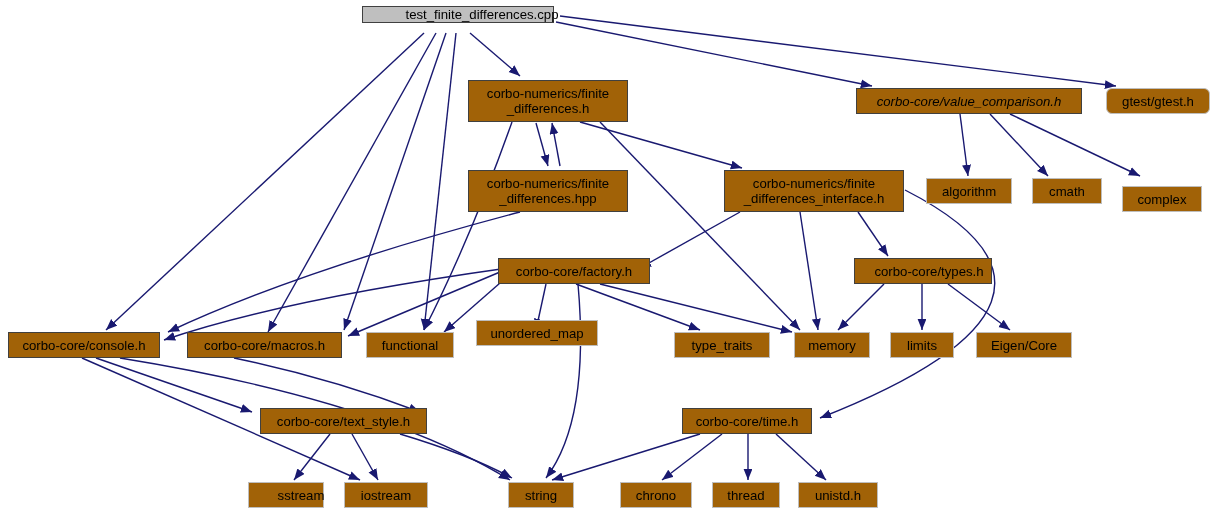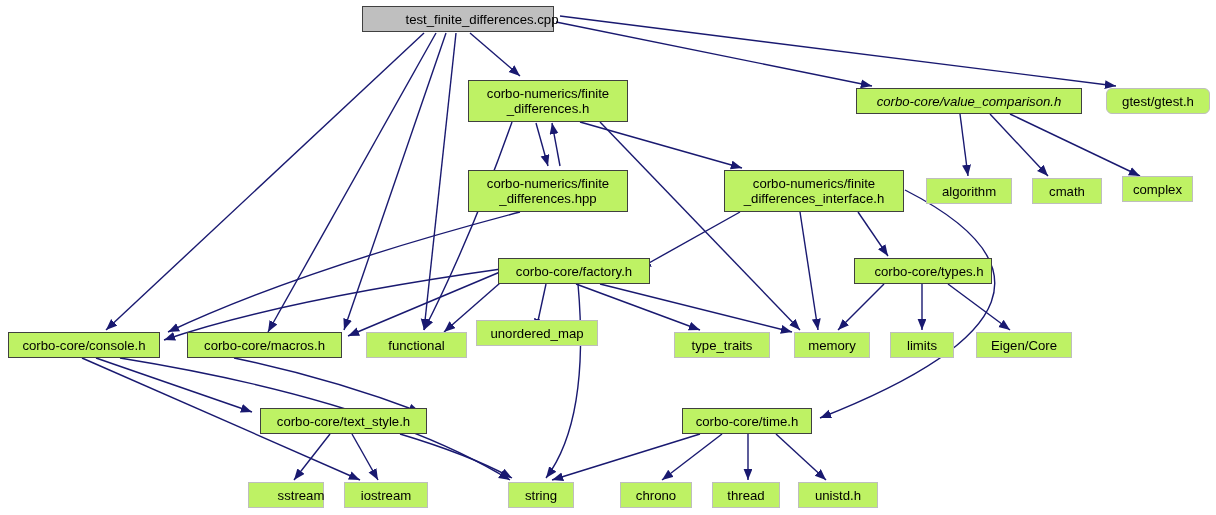--- a/index.html
+++ b/index.html
@@ -22,21 +22,21 @@
     width: 1216px;
     height: 515px;
   }
   .node {
     position: absolute;
     box-sizing: border-box;
     display: flex;
     align-items: center;
     justify-content: center;
     text-align: center;
-    background: #bef264;
+    background: #a16207;
     font-size: 13.2px;
     line-height: 15px;
     color: #000000;
     white-space: pre;
     letter-spacing: 0px;
   }
   .node.sys {
     border: 1px solid #bebebe;
   }
   .node.proj {
@@ -99,37 +99,37 @@
         <path d="M 352 434 L 378 480" marker-end="url(#arrow)"></path>
         <path d="M 400 434 Q 470 455 512 478" marker-end="url(#arrow)"></path>
         <path d="M 700 434 L 552 480" marker-end="url(#arrow)"></path>
         <path d="M 722 434 L 662 480" marker-end="url(#arrow)"></path>
         <path d="M 748 434 L 748 480" marker-end="url(#arrow)"></path>
         <path d="M 776 434 L 826 480" marker-end="url(#arrow)"></path>
         <path d="M 234 358 Q 330 378 420 412" marker-end="url(#arrow)"></path>
       </g>
   </svg>
   <div id="node-layer">
-      <div class="node root" style="left: 362px; top: 6px; width: 192px; height: 26px; padding-left: 48px;"><span class="node-label">test_finite_differences.cpp</span></div>
+      <div class="node root" style="left: 362px; top: 6px; width: 192px; height: 17px; padding-left: 48px;"><span class="node-label">test_finite_differences.cpp</span></div>
       <div class="node proj" style="left: 468px; top: 80px; width: 160px; height: 42px;"><span class="node-label">corbo-numerics/finite
 _differences.h</span></div>
       <div class="node proj" style="left: 856px; top: 88px; width: 226px; height: 26px; font-style: italic;"><span class="node-label">corbo-core/value_comparison.h</span></div>
       <div class="node sys" style="left: 1106px; top: 88px; width: 104px; height: 26px; border-radius: 6px;"><span class="node-label">gtest/gtest.h</span></div>
       <div class="node proj" style="left: 468px; top: 170px; width: 160px; height: 42px;"><span class="node-label">corbo-numerics/finite
 _differences.hpp</span></div>
       <div class="node proj" style="left: 724px; top: 170px; width: 180px; height: 42px;"><span class="node-label">corbo-numerics/finite
 _differences_interface.h</span></div>
       <div class="node sys" style="left: 926px; top: 178px; width: 86px; height: 26px;"><span class="node-label">algorithm</span></div>
       <div class="node sys" style="left: 1032px; top: 178px; width: 70px; height: 26px;"><span class="node-label">cmath</span></div>
-      <div class="node sys" style="left: 1122px; top: 176px; width: 71px; height: 26px;"><span class="node-label">complex</span></div>
+      <div class="node sys" style="left: 1122px; top: 186px; width: 80px; height: 26px;"><span class="node-label">complex</span></div>
       <div class="node proj" style="left: 498px; top: 258px; width: 152px; height: 26px;"><span class="node-label">corbo-core/factory.h</span></div>
       <div class="node proj" style="left: 854px; top: 258px; width: 138px; height: 26px; padding-left: 12px;"><span class="node-label">corbo-core/types.h</span></div>
       <div class="node proj" style="left: 8px; top: 332px; width: 152px; height: 26px;"><span class="node-label">corbo-core/console.h</span></div>
       <div class="node proj" style="left: 187px; top: 332px; width: 155px; height: 26px;"><span class="node-label">corbo-core/macros.h</span></div>
-      <div class="node sys" style="left: 366px; top: 332px; width: 101px; height: 26px;"><span class="node-label">functional</span></div>
+      <div class="node sys" style="left: 366px; top: 332px; width: 88px; height: 26px;"><span class="node-label">functional</span></div>
       <div class="node sys" style="left: 476px; top: 320px; width: 122px; height: 26px;"><span class="node-label">unordered_map</span></div>
       <div class="node sys" style="left: 674px; top: 332px; width: 96px; height: 26px;"><span class="node-label">type_traits</span></div>
       <div class="node sys" style="left: 794px; top: 332px; width: 76px; height: 26px;"><span class="node-label">memory</span></div>
       <div class="node sys" style="left: 890px; top: 332px; width: 64px; height: 26px;"><span class="node-label">limits</span></div>
       <div class="node sys" style="left: 976px; top: 332px; width: 96px; height: 26px;"><span class="node-label">Eigen/Core</span></div>
       <div class="node proj" style="left: 260px; top: 408px; width: 167px; height: 26px;"><span class="node-label">corbo-core/text_style.h</span></div>
       <div class="node proj" style="left: 682px; top: 408px; width: 130px; height: 26px;"><span class="node-label">corbo-core/time.h</span></div>
       <div class="node sys" style="left: 248px; top: 482px; width: 76px; height: 26px; padding-left: 30px;"><span class="node-label">sstream</span></div>
       <div class="node sys" style="left: 344px; top: 482px; width: 84px; height: 26px;"><span class="node-label">iostream</span></div>
       <div class="node sys" style="left: 508px; top: 482px; width: 66px; height: 26px;"><span class="node-label">string</span></div>

